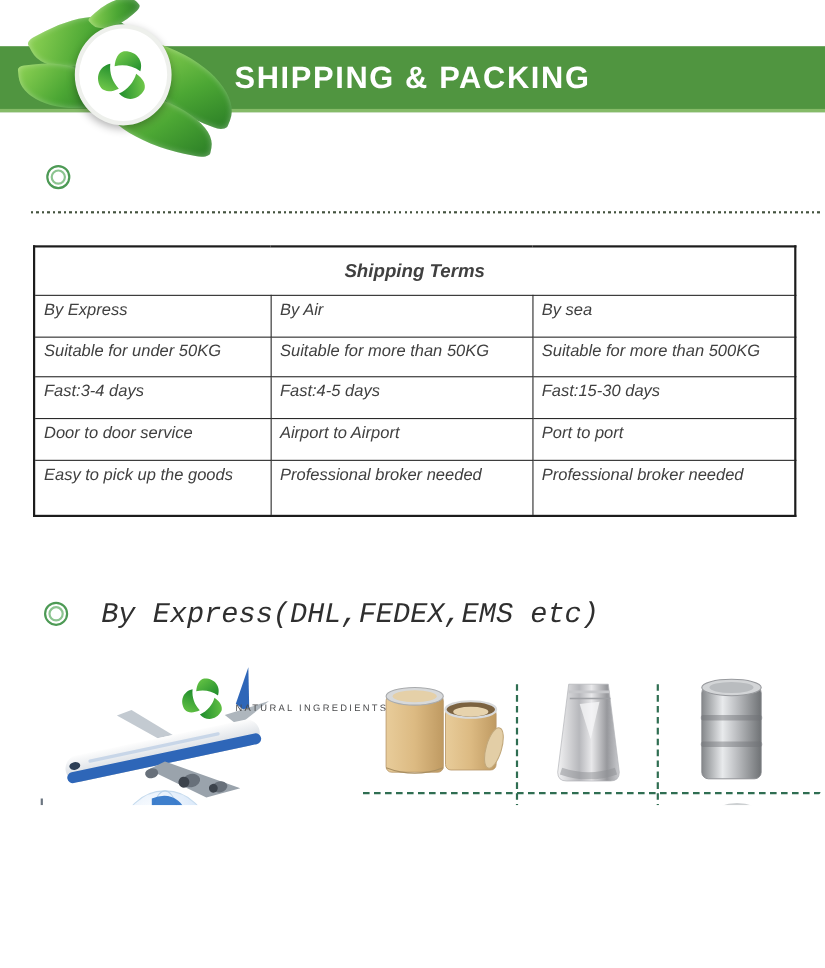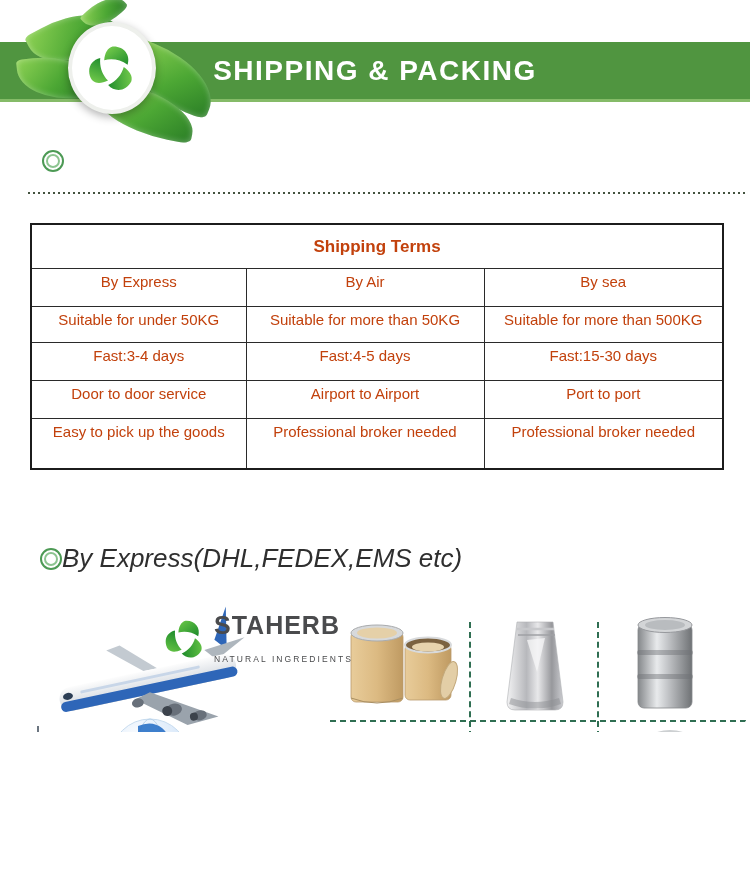--- a/index.html
+++ b/index.html
@@ -24,30 +24,30 @@
         border-radius:50%;border:4px solid #eef0ec;box-shadow:0 3px 8px rgba(0,0,0,.3);
         display:flex;align-items:center;justify-content:center;}
 
   
   .section-head{position:absolute;display:flex;align-items:center;}
   .section-head.sh1{left:42px;top:150px;}
   .section-head.sh2{left:40px;top:543px;}
   .bullet{width:18px;height:18px;border:2px solid #4d9a55;border-radius:50%;position:relative;flex:0 0 auto;}
   .bullet::after{content:"";position:absolute;inset:2px;border:2px solid #8cc490;border-radius:50%;}
   .sh1 .heading{margin-left:48px;}
-  .sh2 .heading{}
+  .sh2 .heading{margin-left:30px;font-family:Liberation Mono, monospace;}
   .heading{font-style:italic;font-size:26px;color:#2f2f2f;white-space:nowrap;}
 
   .dotted-rule{position:absolute;left:28px;top:192px;width:718px;height:2px;
         background:repeating-linear-gradient(90deg,#44533f 0 2px,transparent 2px 5px);}
 
   
   .terms-table{position:absolute;left:30px;top:223px;width:692px;border-collapse:collapse;
-        table-layout:fixed;font-size:15px;color:#c2410c;border:2px solid #1c1c1c;}
-  .terms-table td{border:1px solid #2a2a2a;padding:4px 8px;vertical-align:top;line-height:1.25;text-align:center;}
+        table-layout:fixed;font-size:15px;color:#404040;border:2px solid #1c1c1c;font-style:italic;}
+  .terms-table td{border:1px solid #2a2a2a;padding:4px 8px;vertical-align:top;line-height:1.25;}
   .terms-table .title-cell{text-align:center;font-size:17px;font-weight:bold;vertical-align:middle;}
   tr.r-title{height:44px;} tr.r1{height:38px;} tr.r2{height:36px;}
   tr.r3{height:38px;} tr.r4{height:38px;} tr.r5{height:38px;margin-top:39px;} tr.r6{height:51px;}
 
   
   .collage{position:absolute;left:0;top:598px;width:340px;height:280px;}
 
   
   .staherb{position:absolute;left:163px;top:613px;display:flex;align-items:center;gap:7px;z-index:6;}
   .staherb-text{display:flex;flex-direction:column;}
@@ -227,21 +227,20 @@
             <stop offset="1" stop-color="#1c8a2b"></stop>
         </linearGradient>
       </defs>
       <g fill="url(#lg2)">
         <path d="M20.5,3.5 C29,3 34.5,10 32,17.5 C26.5,13.5 20,12.5 14,14 C14.5,8.5 16.5,4.5 20.5,3.5 Z"></path>
         <path d="M20.5,3.5 C29,3 34.5,10 32,17.5 C26.5,13.5 20,12.5 14,14 C14.5,8.5 16.5,4.5 20.5,3.5 Z" transform="rotate(120 20 21)"></path>
         <path d="M20.5,3.5 C29,3 34.5,10 32,17.5 C26.5,13.5 20,12.5 14,14 C14.5,8.5 16.5,4.5 20.5,3.5 Z" transform="rotate(240 20 21)"></path>
       </g>
     </svg>
     <div class="staherb-text">
-      <div class="staherb-name">STAHERB</div>
       <div class="staherb-tag">NATURAL INGREDIENTS</div>
     </div>
   </div>
 
   <div class="gallery">
     <div class="gdiv-v v1"></div>
     <div class="gdiv-v v2"></div>
     <div class="gdiv-h"></div>
 
     <svg class="gcell" style="left:15px;top:18px" width="115" height="100" viewBox="0 0 115 100">

